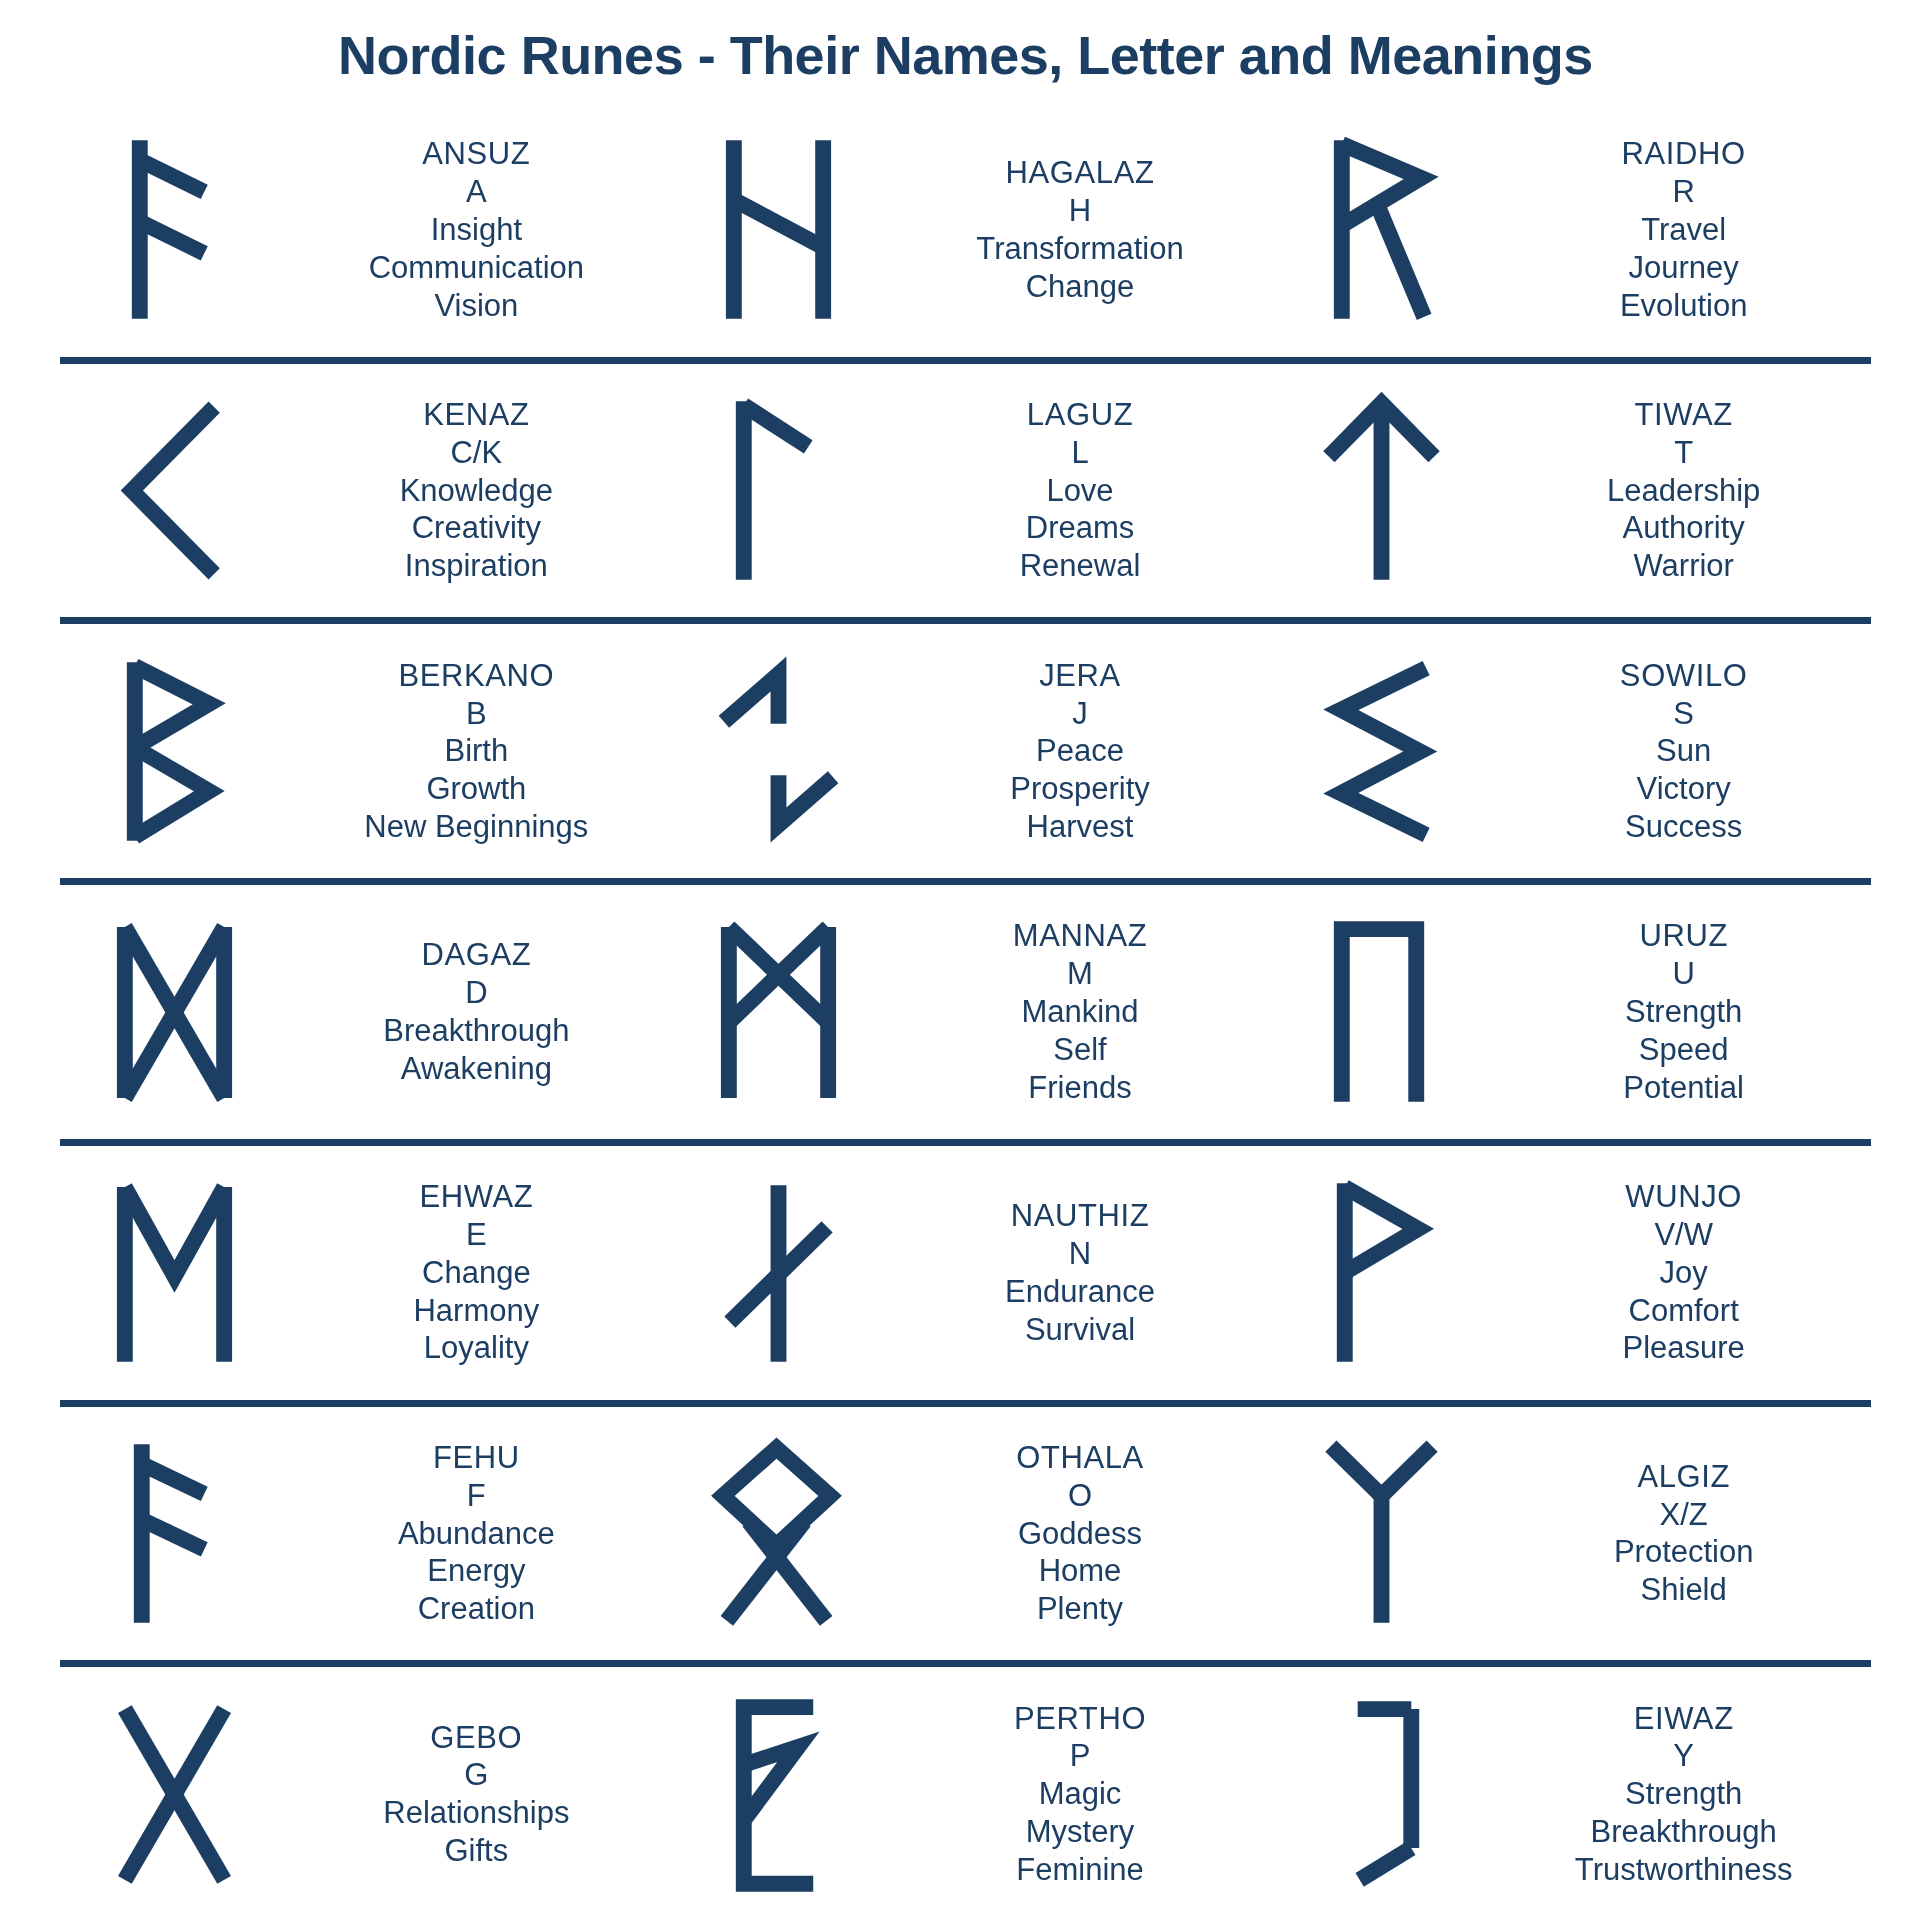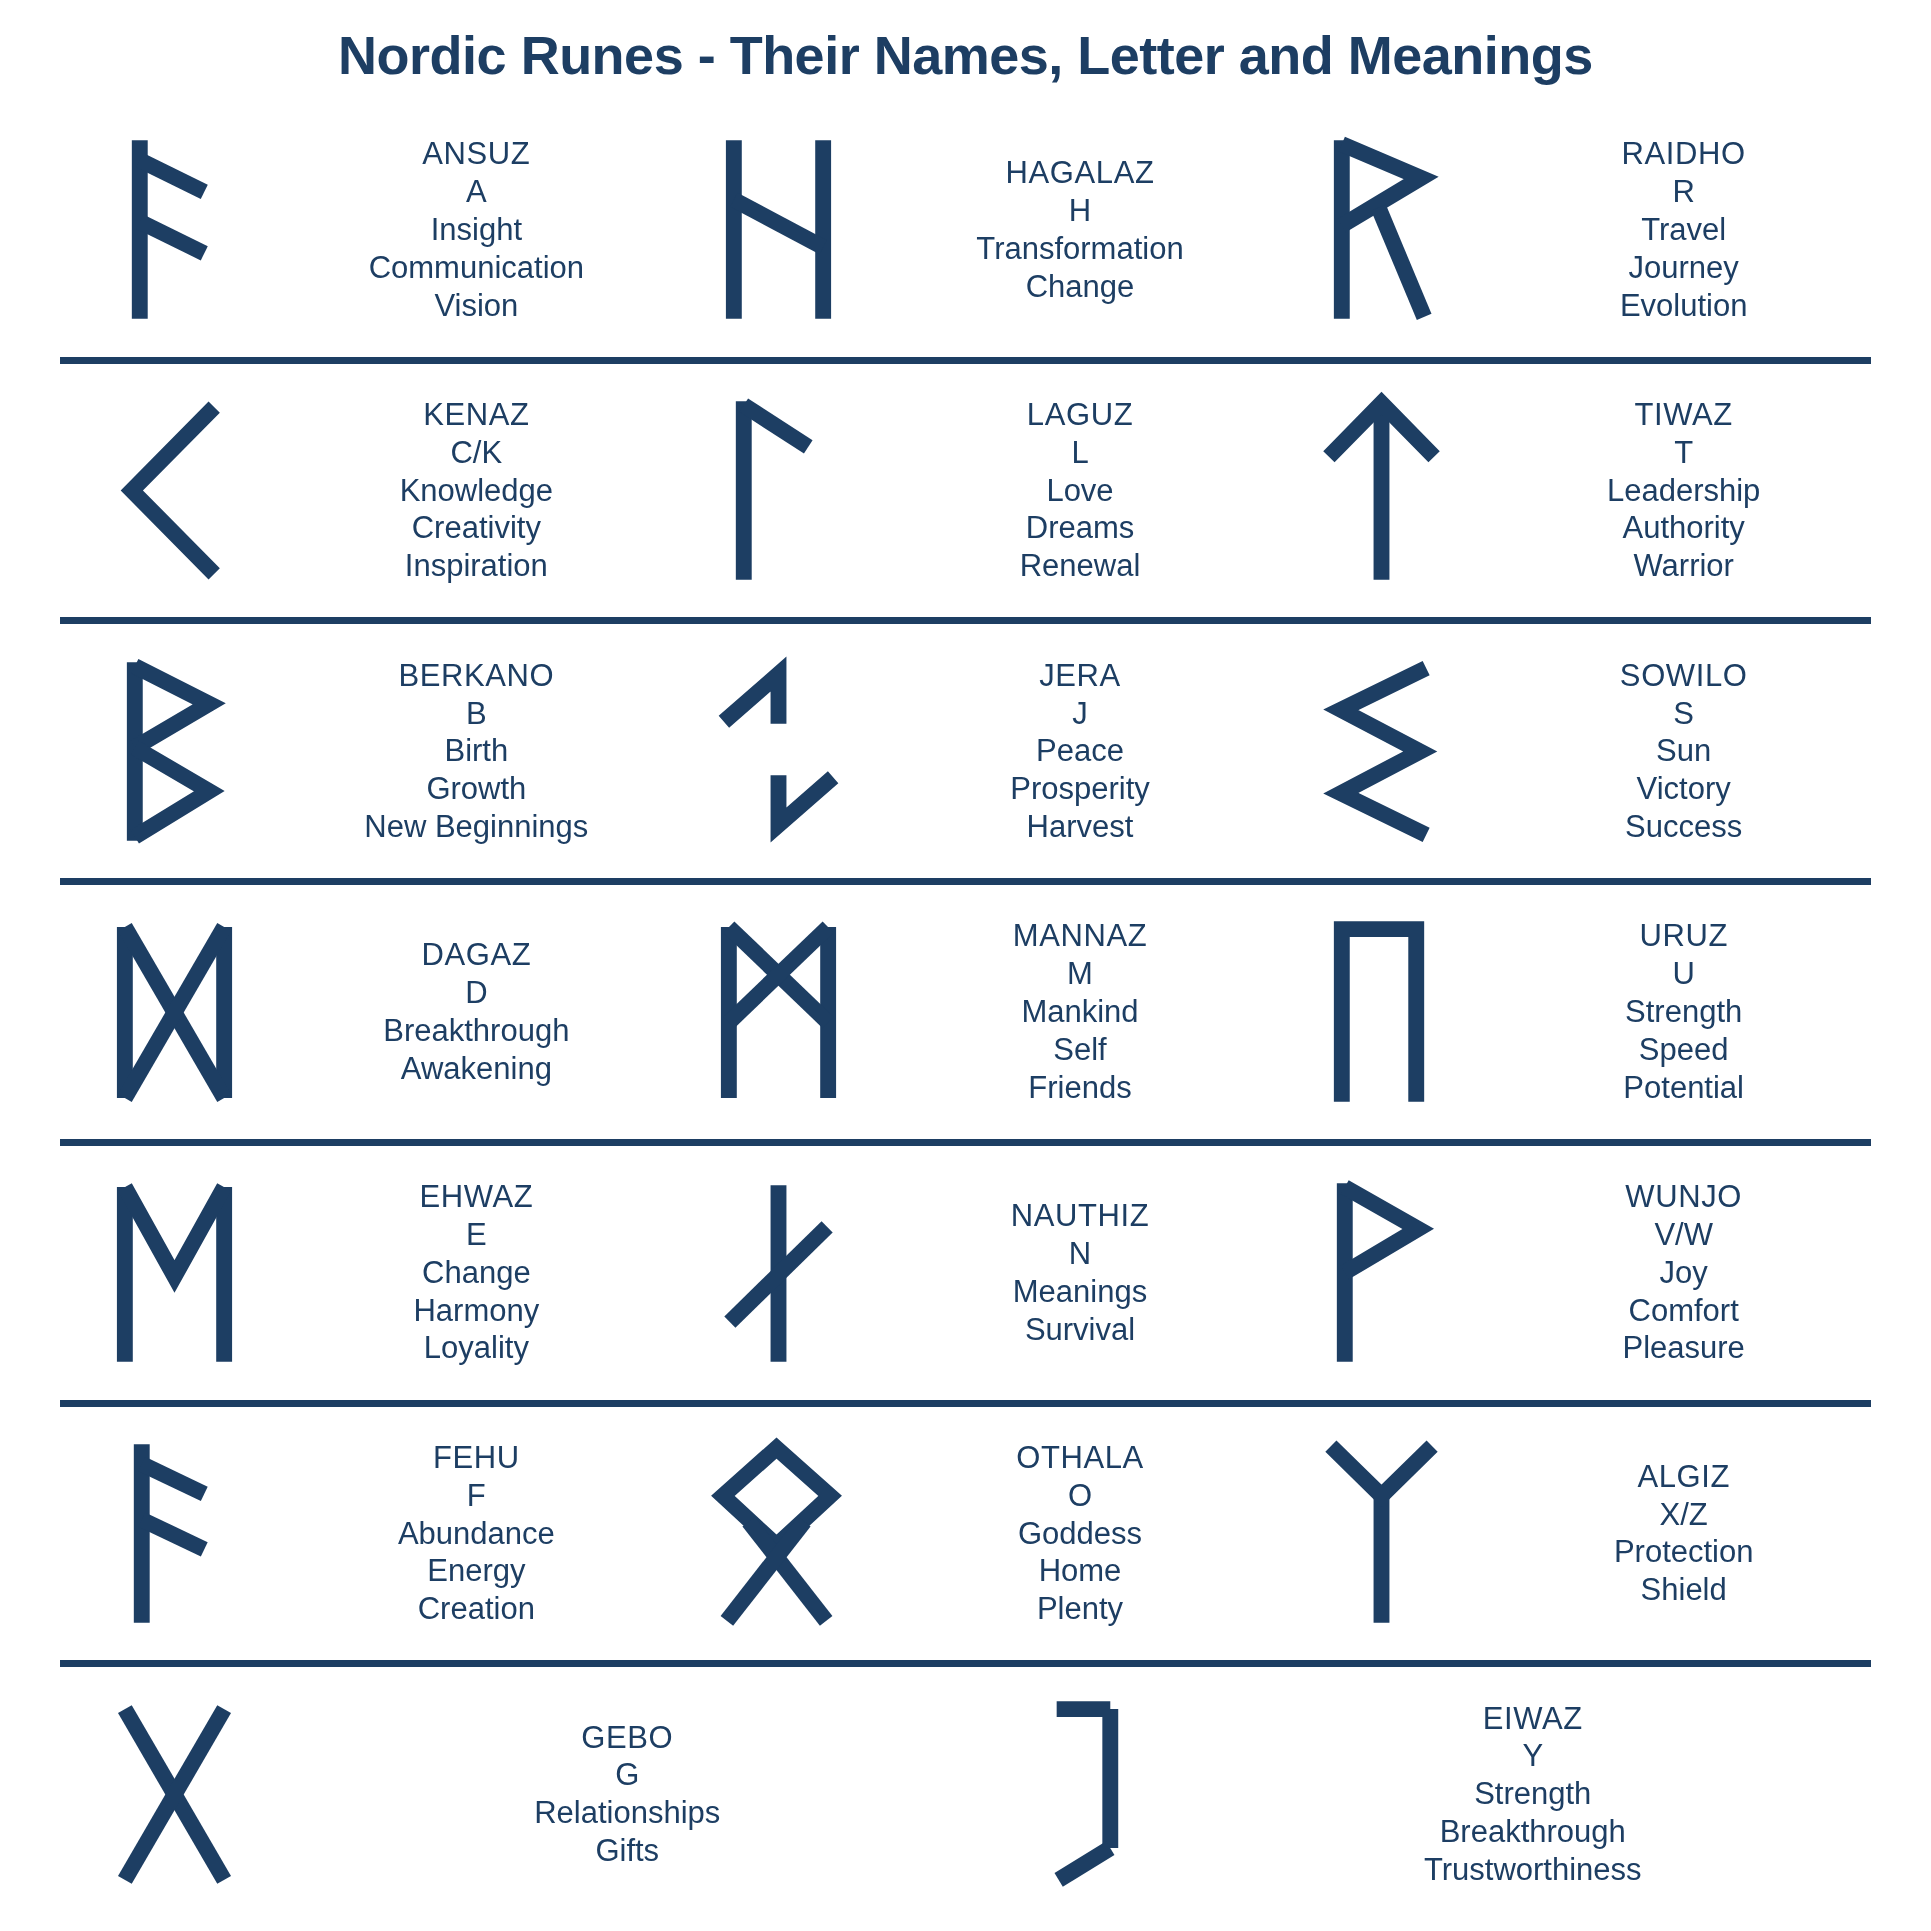--- a/index.html
+++ b/index.html
@@ -309,21 +309,21 @@
         <div class="cell">
           <div class="glyph">
             <svg width="129" height="199" viewBox="0 0 130 200" fill="none" stroke="#1d3e63" stroke-width="16" stroke-linecap="butt" stroke-linejoin="miter">
               <path d="M65 12 L65 190"></path>
               <path d="M16 150 L114 54"></path>
             </svg>
           </div>
           <div class="info">
             <div class="rune-name">NAUTHIZ</div>
             <div class="rune-letter">N</div>
-            <div class="meaning">Meanings</div>
+            <div class="meaning">Endurance</div>
             <div class="meaning">Survival</div>
           </div>
         </div>
         <div class="cell">
           <div class="glyph">
             <svg width="129" height="199" viewBox="0 0 130 200" fill="none" stroke="#1d3e63" stroke-width="16" stroke-linecap="butt" stroke-linejoin="miter">
               <path d="M28 10 L28 190"></path>
               <path d="M28 14 L102 56 L28 100"></path>
             </svg>
           </div>
@@ -394,20 +394,35 @@
           </div>
           <div class="info">
             <div class="rune-name">GEBO</div>
             <div class="rune-letter">G</div>
             <div class="meaning">Relationships</div>
             <div class="meaning">Gifts</div>
           </div>
         </div>
         <div class="cell">
           <div class="glyph">
+            <svg width="129" height="199" viewBox="0 0 130 200" fill="none" stroke="#1d3e63" stroke-width="16" stroke-linecap="butt" stroke-linejoin="miter">
+              <path d="M100 12 L30 12 L30 190 L100 190"></path>
+              <path d="M30 70 L85 52 L30 126"></path>
+            </svg>
+          </div>
+          <div class="info">
+            <div class="rune-name">PERTHO</div>
+            <div class="rune-letter">P</div>
+            <div class="meaning">Magic</div>
+            <div class="meaning">Mystery</div>
+            <div class="meaning">Feminine</div>
+          </div>
+        </div>
+        <div class="cell">
+          <div class="glyph">
             <svg width="139" height="199" viewBox="0 0 140 200" fill="none" stroke="#1d3e63" stroke-width="16" stroke-linecap="butt" stroke-linejoin="miter">
               <path d="M100 14 L100 154"></path>
               <path d="M100 14 L46 14"></path>
               <path d="M100 154 L48 186"></path>
             </svg>
           </div>
           <div class="info">
             <div class="rune-name">EIWAZ</div>
             <div class="rune-letter">Y</div>
             <div class="meaning">Strength</div>

